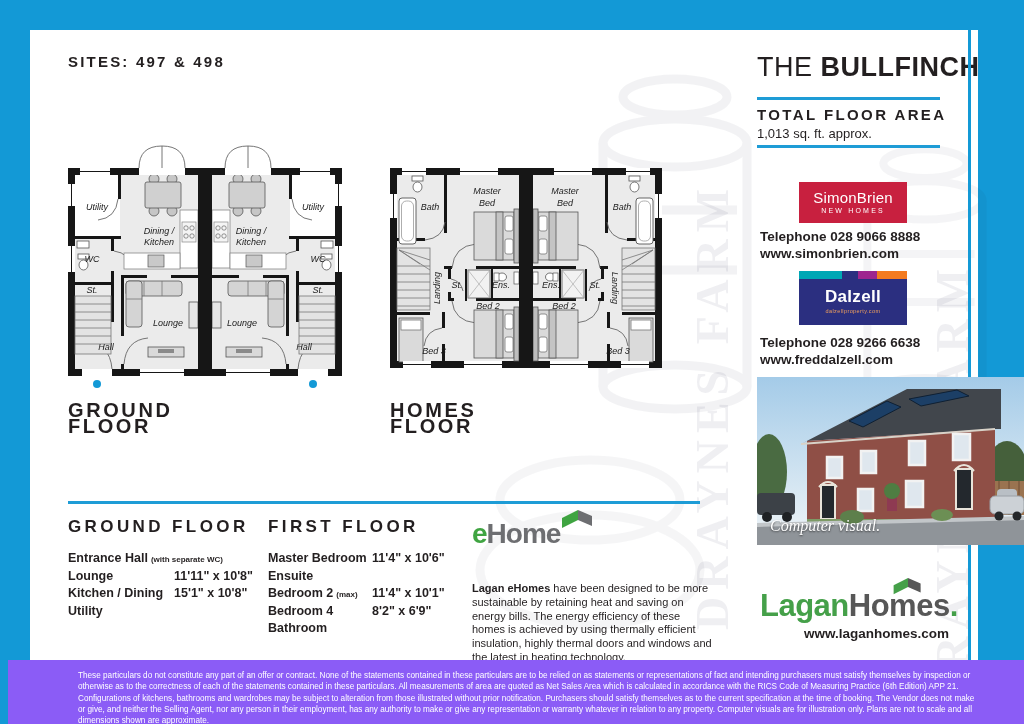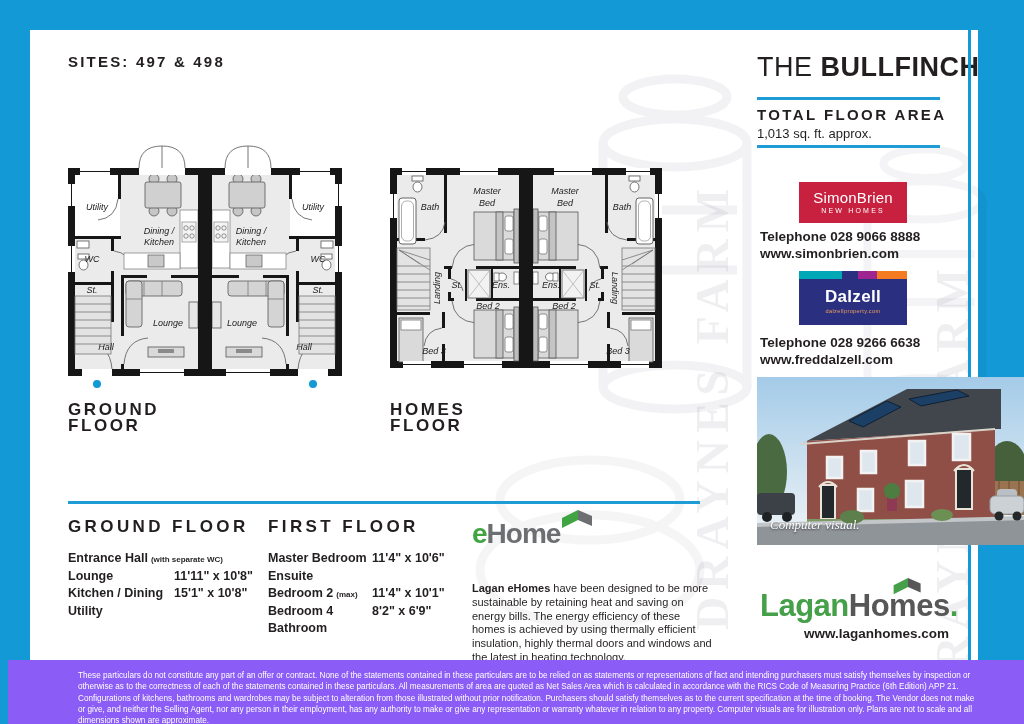--- a/index.html
+++ b/index.html
@@ -23,36 +23,36 @@
   .sb{top:182px;height:41px;background:#c8203f;}
   .sb .nm{font-size:15px;margin-top:7px;letter-spacing:.2px;}
   .sb .tg{font-size:7px;letter-spacing:2.2px;margin-top:1px;}
   .dz{top:271px;height:54px;background:#2b2f80;}
   .dz .stripes{display:flex;height:8px;width:100%;}
   .dz .stripes i{display:block;height:8px;}
   .dz .nm{font-size:17px;font-weight:bold;margin-top:8px;letter-spacing:.3px;}
   .dz .tg{font-size:5.5px;color:#f2a05c;margin-top:1px;letter-spacing:.4px;}
   .contact{position:absolute;left:760px;font-size:13.5px;font-weight:bold;white-space:nowrap;}
   
-  .plan-cap{position:absolute;font-size:17px;font-weight:bold;letter-spacing:2.6px;line-height:16px;}
+  .plan-cap{position:absolute;font-size:20px;font-weight:bold;letter-spacing:2.6px;line-height:16px;}
   .spec-h{font-size:17px;font-weight:bold;letter-spacing:3.4px;margin-bottom:14px;white-space:nowrap;}
   .spec-row{display:flex;align-items:baseline;height:17.5px;font-size:12.5px;font-weight:bold;white-space:nowrap;}
   .spec-name{display:inline-flex;align-items:baseline;}
   .g-col .spec-name{min-width:106px;}
   .f-col .spec-name{min-width:104px;}
   .note{font-size:8px;font-weight:bold;margin-left:3px;}
   
   .eh-logo{left:472px;top:518px;font-size:28px;font-weight:bold;letter-spacing:-1px;}
   .eh-e{color:#3fa441;} .eh-rest{color:#6d6e71;}
   .eh-text{left:472px;top:582px;width:240px;font-size:11px;line-height:13.8px;font-weight:normal;}
   .eh-text b{font-weight:bold;}
   
   .photo{left:757px;top:377px;width:267px;height:168px;overflow:hidden;}
   .photo-cap{position:absolute;left:13px;top:140px;color:#fff;font-family:"Liberation Serif",serif;
-             font-style:italic;font-size:13px;text-shadow:0 1px 2px rgba(0,0,0,.6);}
+             font-style:italic;font-size:16px;text-shadow:0 1px 2px rgba(0,0,0,.6);}
   
   .lagan{left:760px;top:588px;font-size:31px;font-weight:bold;letter-spacing:-.5px;white-space:nowrap;}
   .lg-green{color:#45a049;} .lg-gray{color:#575757;}
   .lagan-web{left:804px;top:626px;font-size:13.5px;font-weight:bold;}
   
   .disclaimer{position:absolute;left:8px;top:660px;width:1024px;height:64px;background:#8b5cf6;}
   .disclaimer p{margin:10px 0 0 70px;width:898px;color:#fff;font-size:8.2px;line-height:11.3px;}
   
   .plabel{font-family:"Liberation Sans",sans-serif;font-style:italic;font-size:9px;fill:#1c1c1c;text-anchor:middle;}
 </style>

